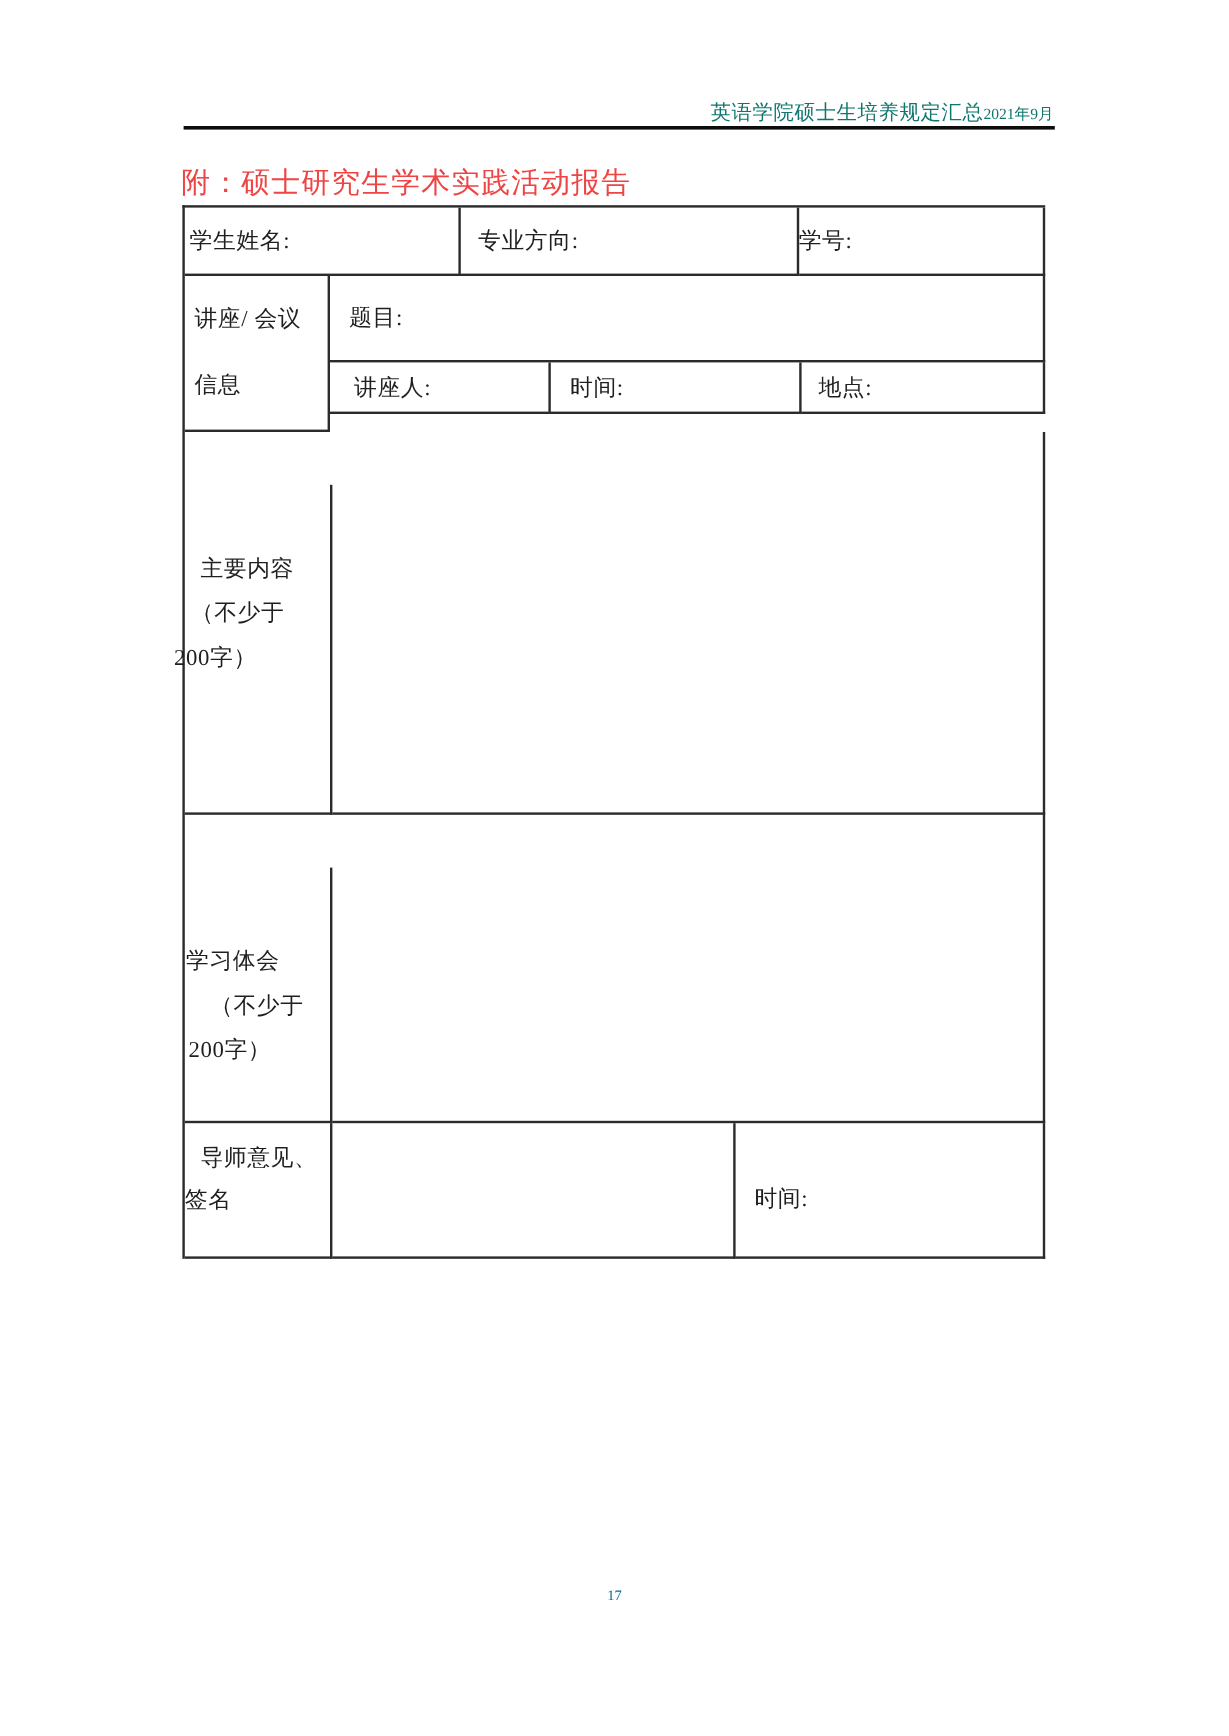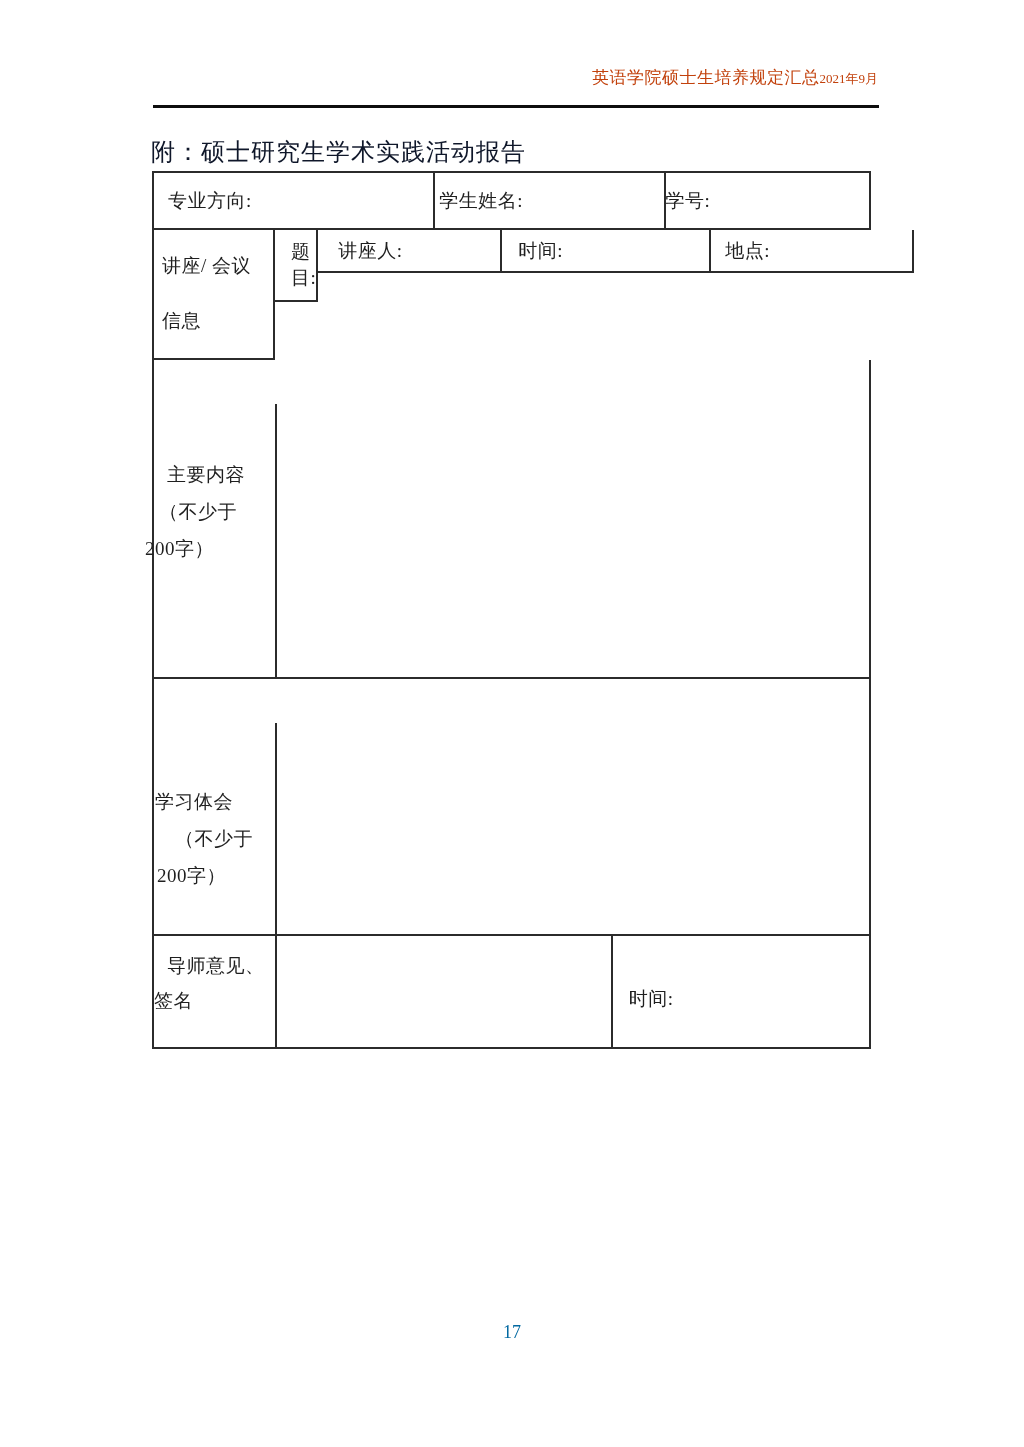--- a/index.html
+++ b/index.html
@@ -9,44 +9,44 @@
     width: 1024px;
     height: 1447px;
     background: #ffffff;
     font-family: "Liberation Serif", "DejaVu Serif", serif;
     color: #1f1f1f;
     overflow: hidden;
   }
   
   .header-note {
     position: absolute;
-    top: 66px;
+    top: 82px;
     right: 146px;
     font-size: 17px;
     letter-spacing: 0.5px;
     white-space: nowrap;
-    color: #c2410c;
+    color: #0f766e;
   }
   .header-note .date-part { font-size: 13px; letter-spacing: 0; }
   .header-rule {
     position: absolute;
     left: 153px;
     top: 105px;
     width: 726px;
     height: 3px;
     background: #0d0d0d;
   }
   
   .doc-title {
     position: absolute;
     left: 151px;
     top: 136px;
     font-size: 24px;
     letter-spacing: 1px;
-    color: #0f172a;
+    color: #ef4444;
     white-space: nowrap;
   }
   
   .form-table {
     position: absolute;
     left: 152px;
     top: 171px;
     width: 719px;
     border-top: 2px solid #2b2b2b;
     border-left: 2px solid #2b2b2b;
@@ -67,21 +67,21 @@
   .c-id    { width: 206px; }
   
   .r2 { height: 130px; }
   .c-lecture-head {
     width: 123px;
     display: flex;
     flex-direction: column;
     justify-content: space-around;
     padding: 8px 0 10px 8px;
   }
-  .r2-right { width: 596px; display: flex; }
+  .r2-right { width: 596px; display: flex; flex-direction: column; }
   .c-topic { height: 72px; padding-left: 16px; border-bottom: 2px solid #2b2b2b; display: flex; align-items: center; }
   .r2-sub { display: flex; height: 43px; }
   .c-speaker  { width: 184px; padding-left: 20px; }
   .c-time     { width: 209px; padding-left: 16px; }
   .c-location { width: 203px; padding-left: 14px; border-right: 2px solid #2b2b2b; border-bottom: 2px solid #2b2b2b; font-family: Liberation Serif, serif; }
   .r2-sub .cell { border-bottom: 2px solid #2b2b2b; }
   
   .r4 { height: 319px; }
   .r5 { height: 257px; }
   .c-label-col { width: 123px; padding-top: 52px; line-height: 37px; margin-top: 44px; }
@@ -99,44 +99,44 @@
   .c-advisor { width: 123px; padding-top: 12px; line-height: 35px; }
   .c-advisor .ln { display: block; white-space: nowrap; }
   .c-sign-blank { width: 337px; }
   .c-advisor-time { width: 259px; padding-top: 50px; padding-left: 16px; }
   
   .page-number {
     position: absolute;
     left: 0; right: 0;
     top: 1322px;
     text-align: center;
-    font-size: 18px;
+    font-size: 12px;
     color: #0369a1;
   }
 </style>
 </head>
 <body>
 
 <div class="page">
 
   <div class="header-note">
     <span>英语学院硕士生培养规定汇总</span><span class="date-part">2021年9月</span>
   </div>
   <div class="header-rule"></div>
 
   <div class="doc-title">附：硕士研究生学术实践活动报告</div>
 
   <div class="form-table">
 
     <div class="trow r1">
+      <div class="cell v-center c-name">
+        <span>学生姓名:</span>
+      </div>
       <div class="cell v-center c-major">
         <span>专业方向:</span>
-      </div>
-      <div class="cell v-center c-name">
-        <span>学生姓名:</span>
       </div>
       <div class="cell v-center c-id">
         <span>学号:</span>
       </div>
     </div>
 
     <div class="trow r2">
       <div class="cell c-lecture-head">
         <span>讲座/ 会议</span>
         <span>信息</span>

